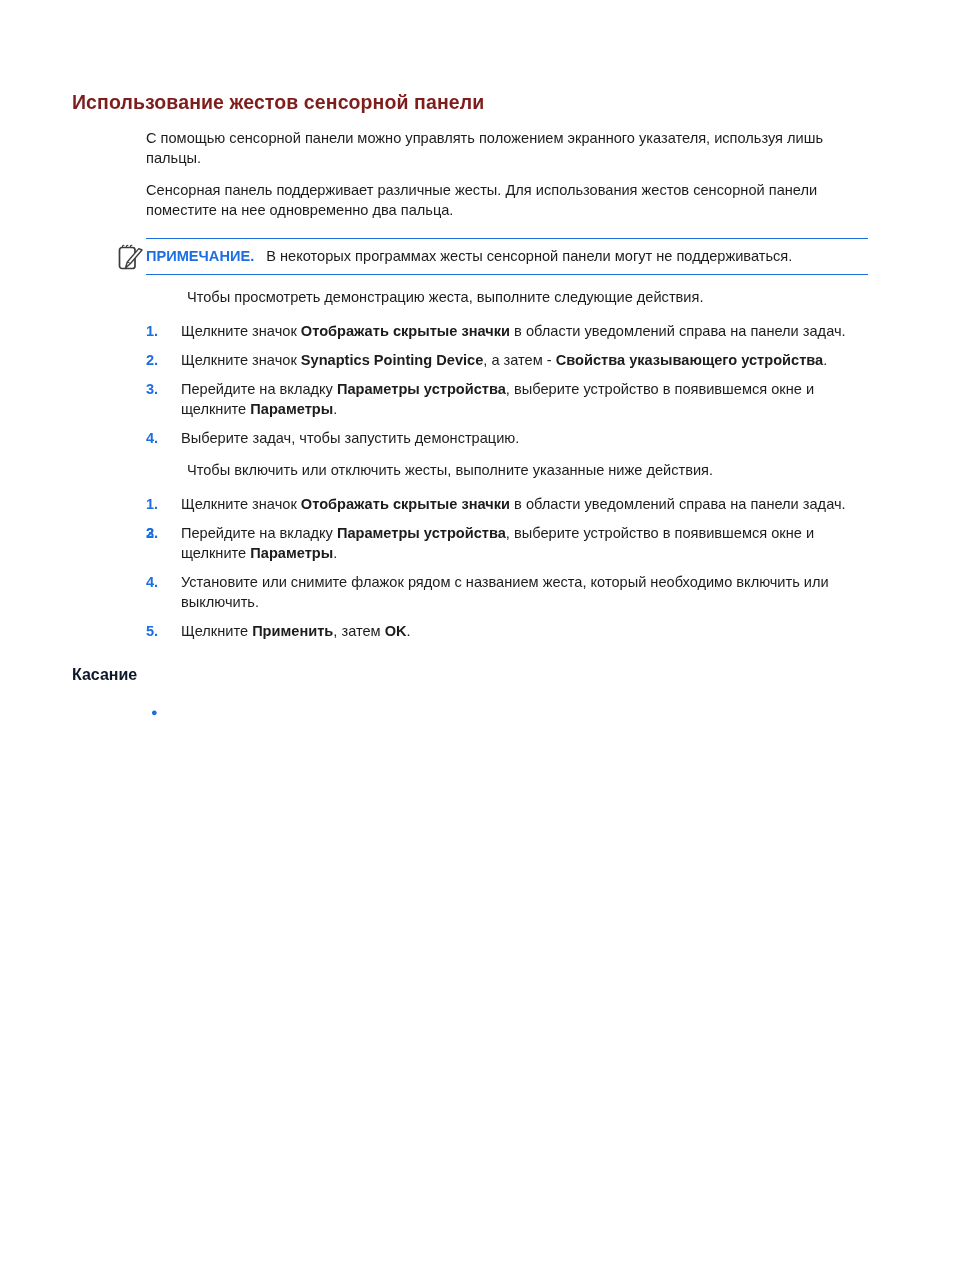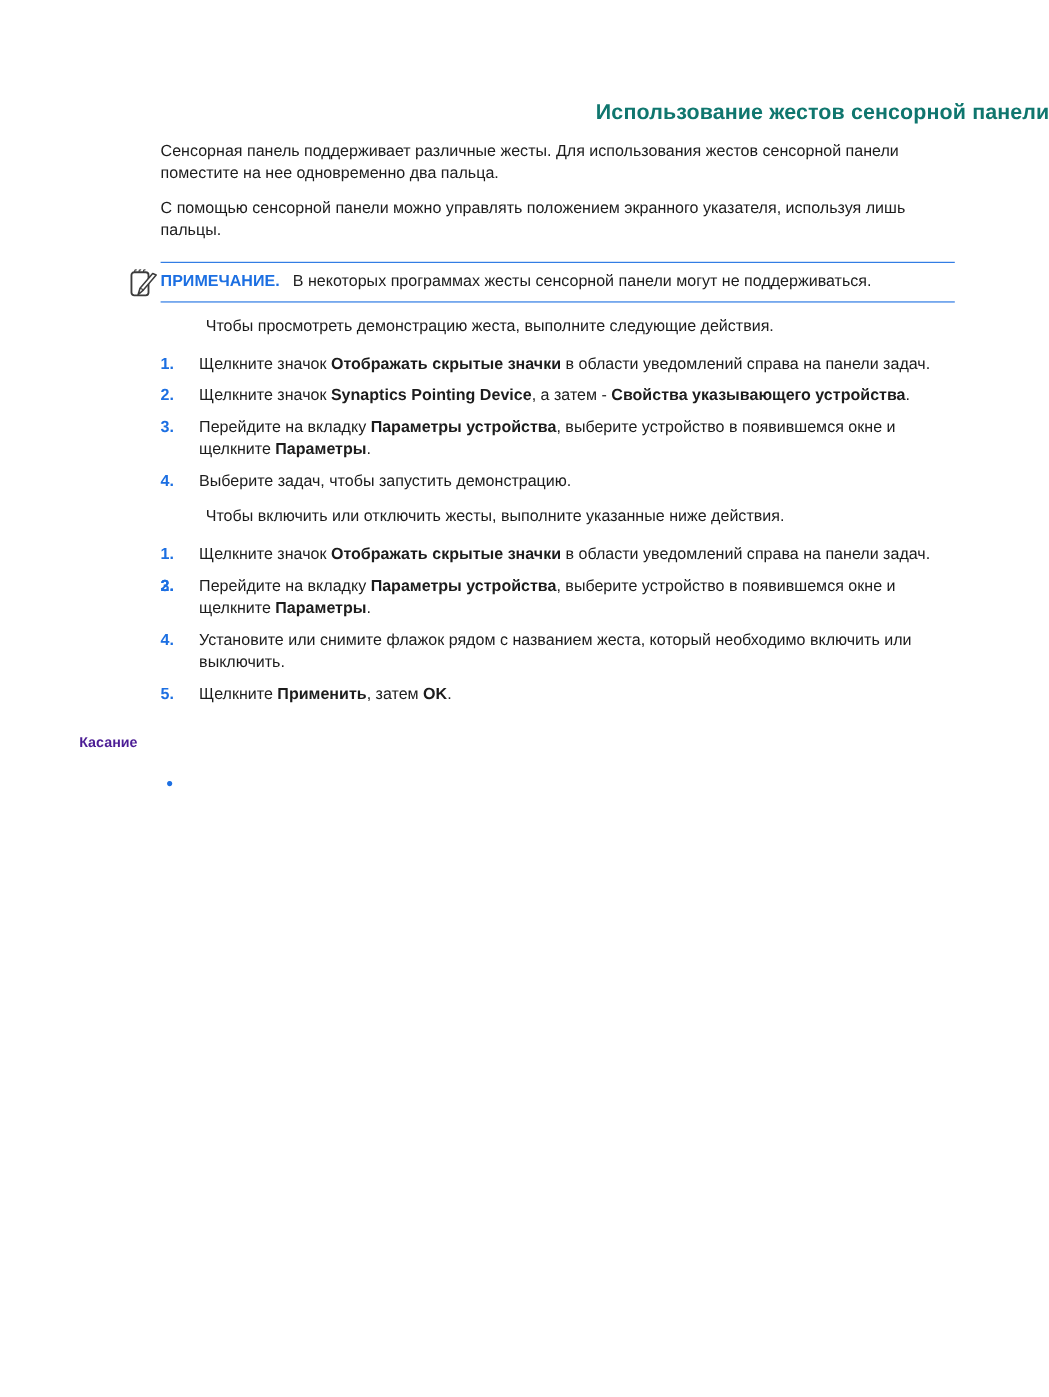--- a/index.html
+++ b/index.html
@@ -9,23 +9,22 @@
     font-family:"Liberation Sans", sans-serif;
     color:#1c1c1c;
     position:relative;
     overflow:hidden;
   }
   .page { position:relative; width:954px; height:1270px; }
 
   h1.page-title {
     margin:90px 0 14px 72px;
     font-size:19.5px; line-height:24px;
-    font-weight:700; color:#0f766e;
+    font-weight:700; color:#7f1d1d;
     letter-spacing:0.1px;
-    text-align:right;
   }
   .content {
     margin-left:146px; width:722px;
     font-size:14.6px; line-height:20px;
   }
   .para { margin-bottom:12px; }
   .intro-line { margin-top:12px; margin-bottom:14px;margin-left:41px; }
 
   .note {
     position:relative;
@@ -46,40 +45,40 @@
     margin-bottom:9px;
   }
   .step-num {
     position:absolute; left:0; top:0;
     color:#1c6fe2; font-weight:700;
   }
   .seg-b { font-weight:700; }
 
   h2.sub-heading {
     margin:24px 0 16px 72px;
-    font-size:13px; line-height:20px;
-    font-weight:700; color:#4c1d95;
+    font-size:16px; line-height:20px;
+    font-weight:700; color:#0f172a;
   }
   .bullet-item { position:relative; padding-left:35px; }
   .bullet-dot {
     position:absolute; left:5px; top:1px;
     color:#1c6fe2; font-size:11px;
   }
 </style>
 </head>
 <body>
 
 <main class="page">
 
   <h1 class="page-title">Использование жестов сенсорной панели</h1>
 
   <section class="content">
 
+    <p class="para">С помощью сенсорной панели можно управлять положением экранного указателя, используя лишь пальцы.</p>
     <p class="para">Сенсорная панель поддерживает различные жесты. Для использования жестов сенсорной панели поместите на нее одновременно два пальца.</p>
-    <p class="para">С помощью сенсорной панели можно управлять положением экранного указателя, используя лишь пальцы.</p>
 
     <div class="note">
       <span class="note-icon">
         <svg width="26" height="28" viewBox="0 0 26 28">
           <rect x="1.5" y="4.5" width="15.5" height="21" rx="2.5" fill="#ffffff" stroke="#3c3c3c" stroke-width="1.7"></rect>
           <path d="M4.5 5 Q4 1.5 6.3 2.5" fill="none" stroke="#3c3c3c" stroke-width="1.1"></path>
           <path d="M8.5 5 Q8 1.5 10.3 2.5" fill="none" stroke="#3c3c3c" stroke-width="1.1"></path>
           <path d="M12.5 5 Q12 1.5 14.3 2.5" fill="none" stroke="#3c3c3c" stroke-width="1.1"></path>
           <path d="M24 7 L12.5 20.5 L7.5 25 L9.3 19 L20.8 5.6 Z" fill="#ffffff" stroke="#3c3c3c" stroke-width="1.4" stroke-linejoin="round"></path>
           <path d="M9.3 19 L12.5 20.5" fill="none" stroke="#3c3c3c" stroke-width="1"></path>

